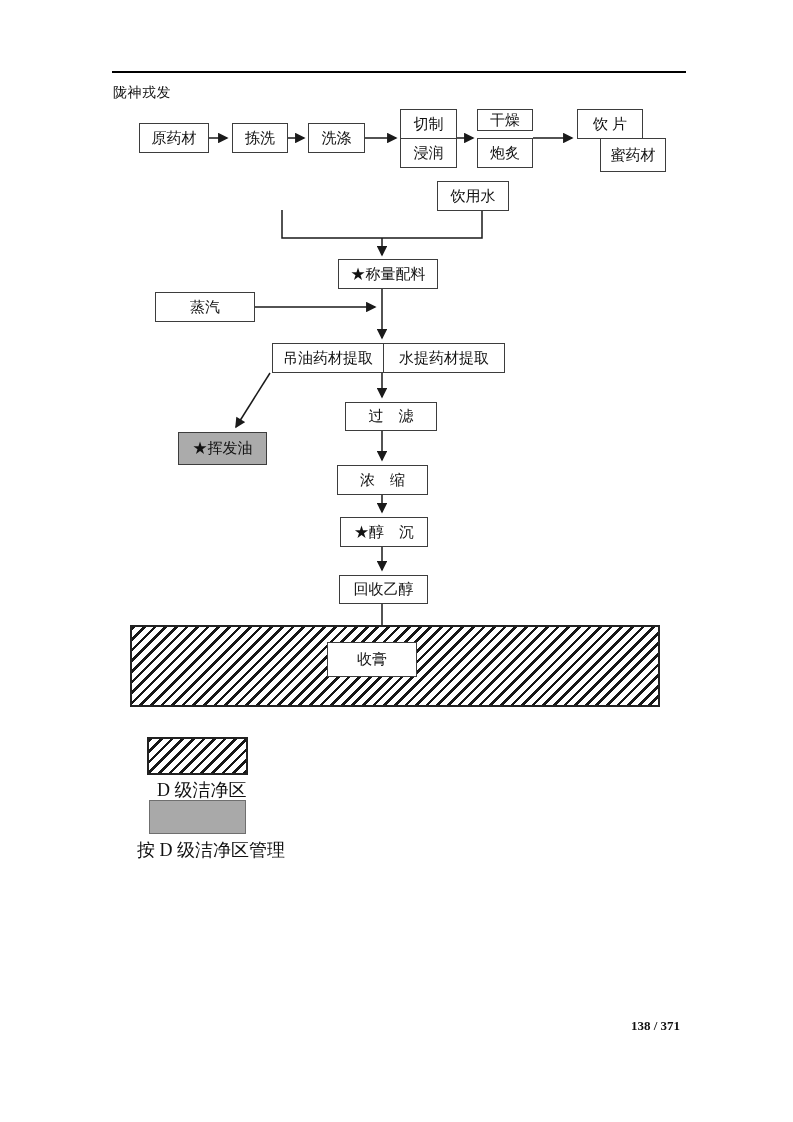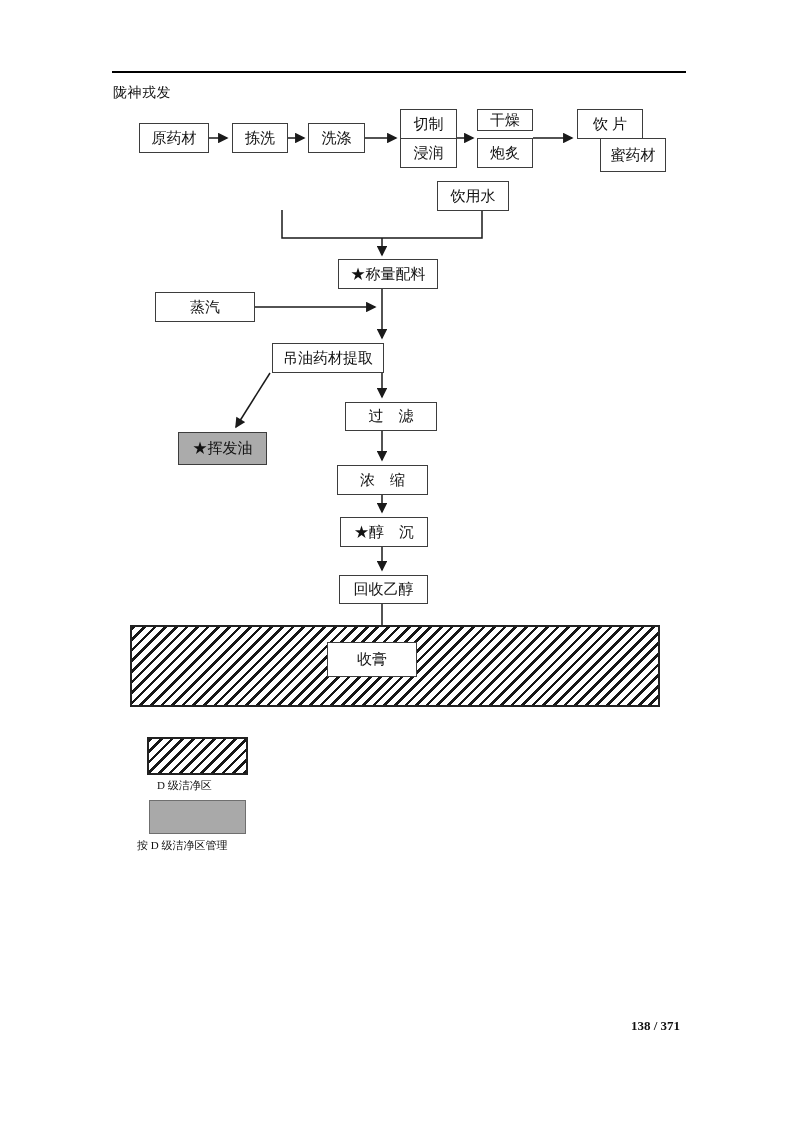--- a/index.html
+++ b/index.html
@@ -39,21 +39,21 @@
     position:absolute;z-index:0;
     border:2px solid #222;
     box-sizing:border-box;
     background:repeating-linear-gradient(135deg,
       #161616 0px,#161616 2.6px,#ffffff 2.6px,#ffffff 7.5px);
   }
   .band{left:130px;top:625px;width:530px;height:82px;z-index:1;}
   .legend-label{
     position:absolute;z-index:2;
     font-family:"Liberation Serif", serif;
-    font-size:11px;color:#111;white-space:pre;
+    font-size:18px;color:#111;white-space:pre;
   }
   .gray-swatch{
     position:absolute;z-index:2;
     background:#a9a9a9;border:1px solid #6f6f6f;box-sizing:border-box;
   }
   .caption{
     position:absolute;left:152px;top:878px;z-index:2;
     font-size:16px;color:#111;letter-spacing:1px;
   }
   .page-number{
@@ -115,20 +115,21 @@
   <div class="fbox" style="left:577px;top:109px;width:66px;height:30px">饮 片</div>
   <div class="fbox" style="left:600px;top:138px;width:66px;height:34px">蜜药材</div>
 
   <div class="fbox" style="left:437px;top:181px;width:72px;height:30px">饮用水</div>
 
   <div class="fbox" style="left:338px;top:259px;width:100px;height:30px">★称量配料</div>
 
   <div class="fbox" style="left:155px;top:292px;width:100px;height:30px">蒸汽</div>
 
   <div class="fbox" style="left:272px;top:343px;width:112px;height:30px">吊油药材提取</div>
+  <div class="fbox" style="left:383px;top:343px;width:122px;height:30px">水提药材提取</div>
 
   <div class="fbox gray" style="left:178px;top:432px;width:89px;height:33px">★挥发油</div>
 
   <div class="fbox" style="left:345px;top:402px;width:92px;height:29px">过　滤</div>
   <div class="fbox" style="left:337px;top:465px;width:91px;height:30px">浓　缩</div>
   <div class="fbox" style="left:340px;top:517px;width:88px;height:30px">★醇　沉</div>
   <div class="fbox" style="left:339px;top:575px;width:89px;height:29px">回收乙醇</div>
 
   <div class="hatch band"></div>
   <div class="fbox" style="left:327px;top:642px;width:90px;height:35px;z-index:3">收膏</div>

